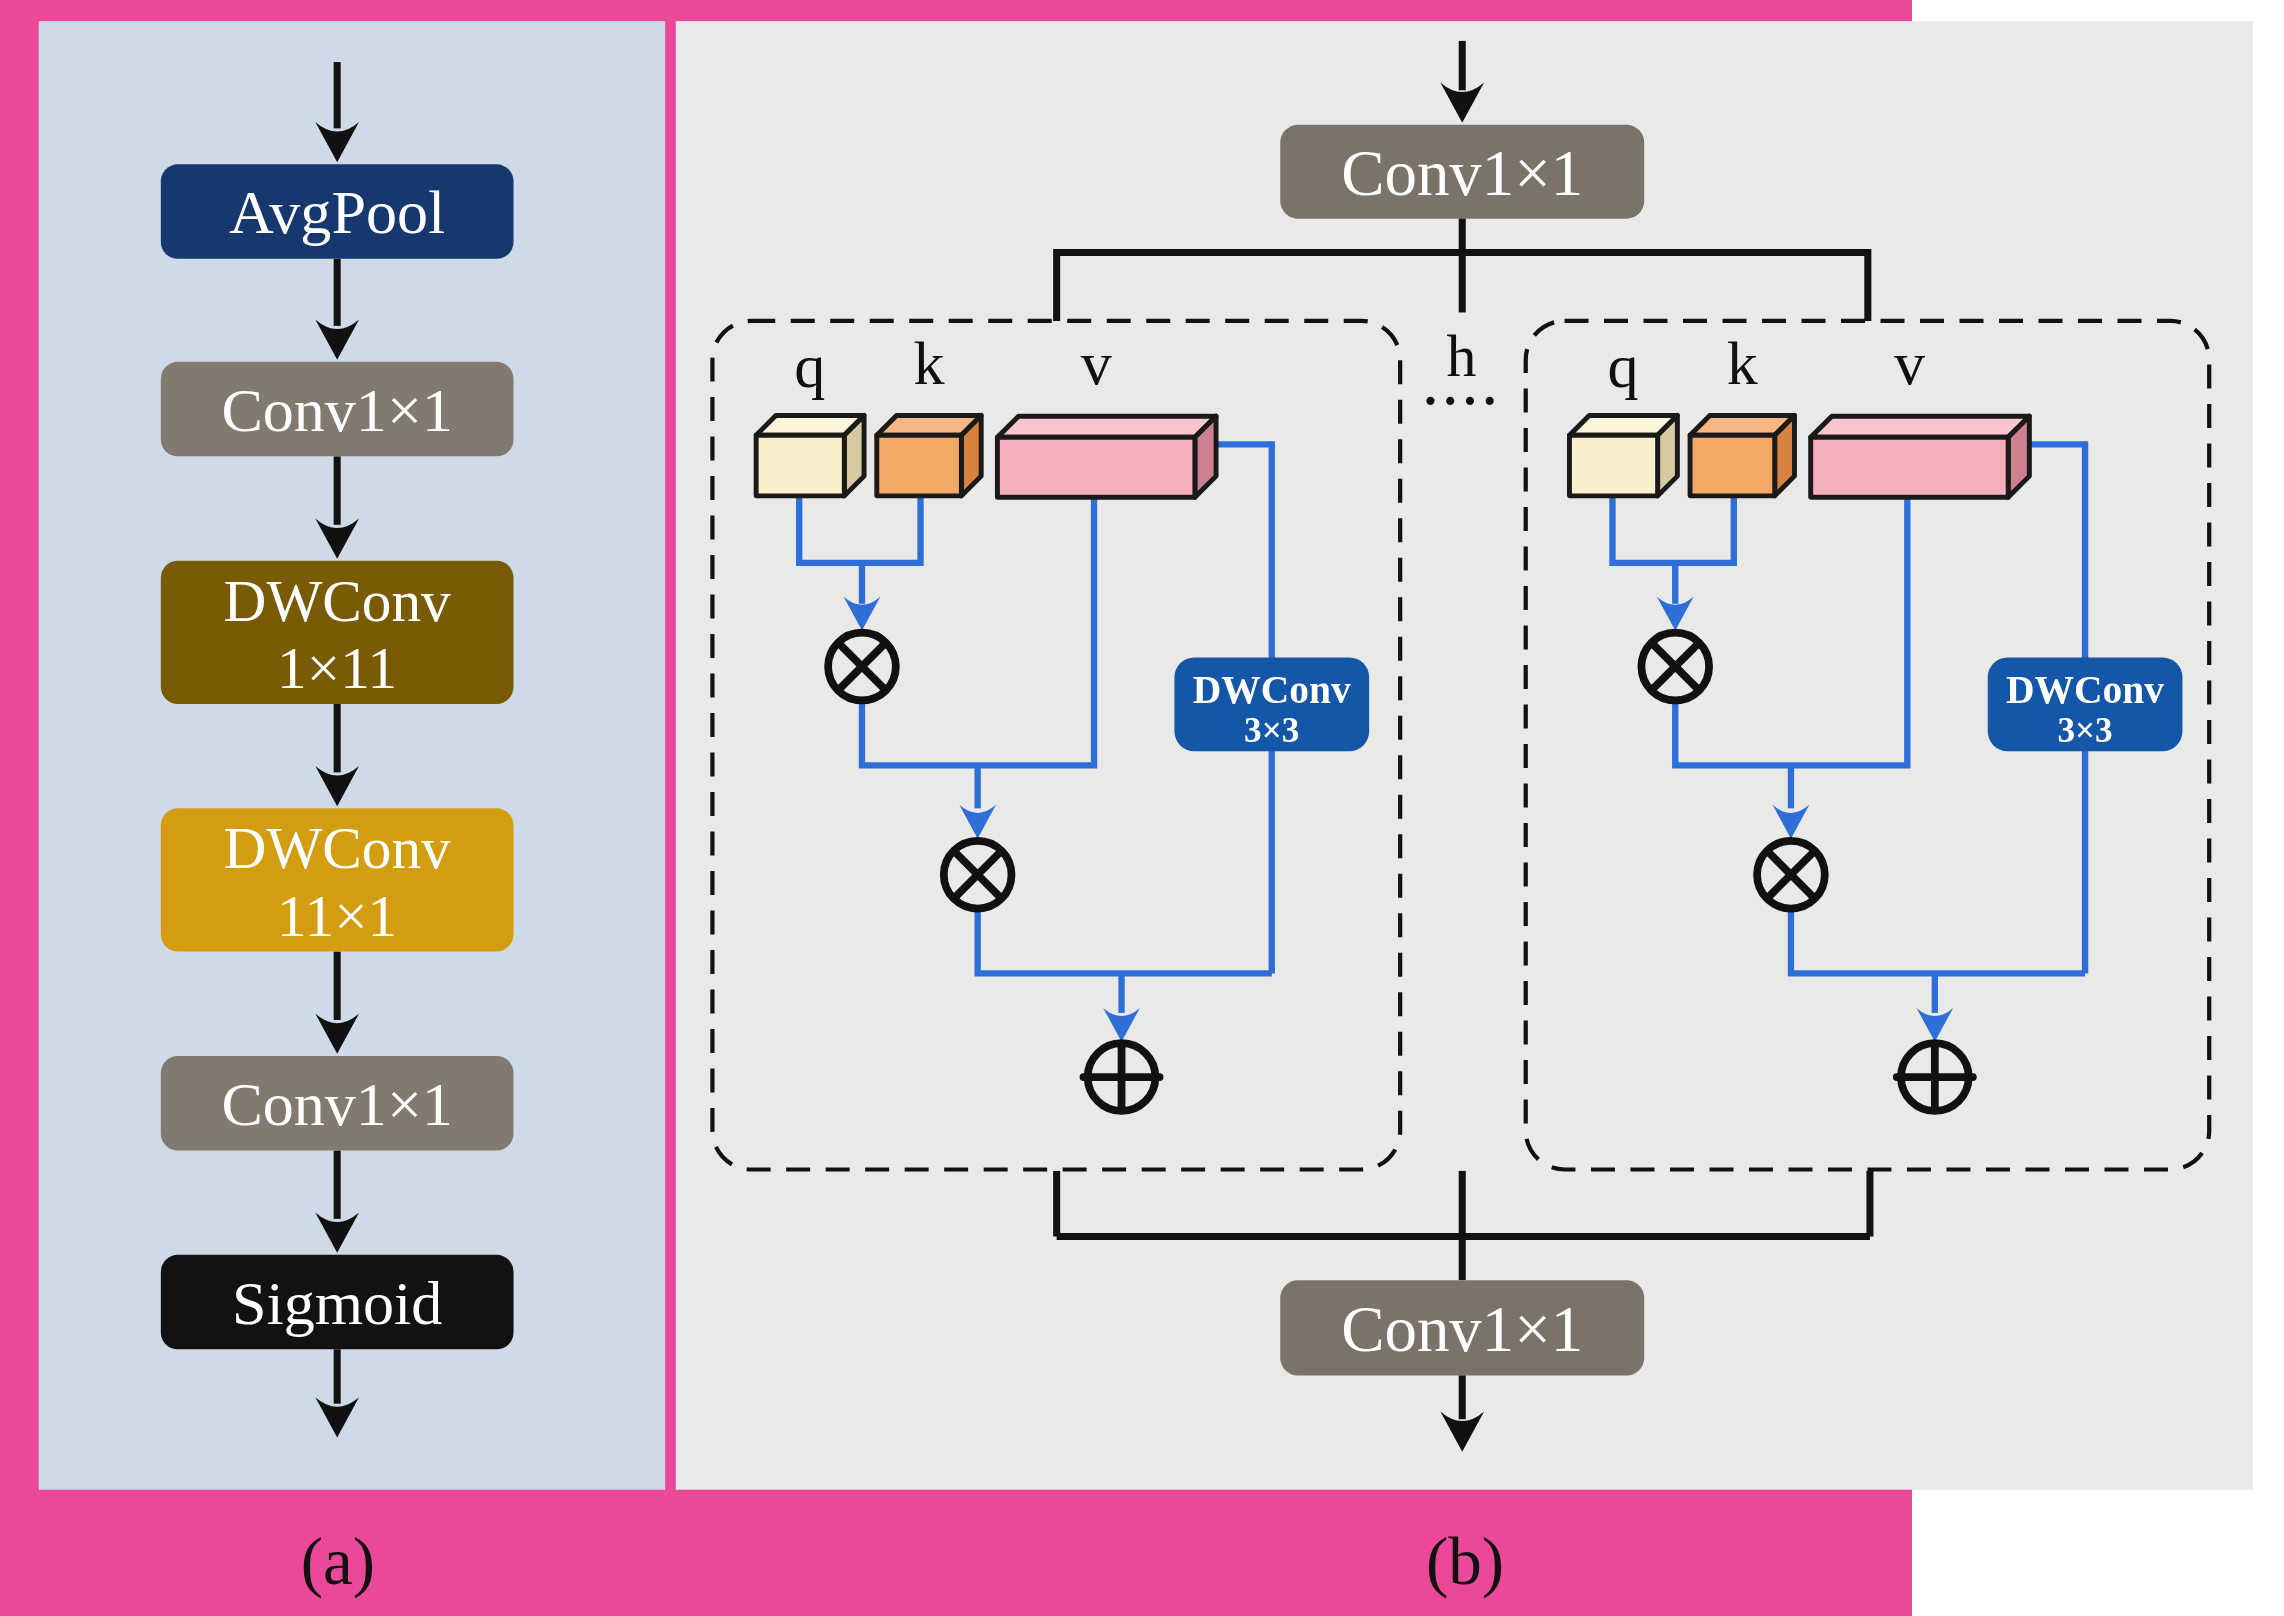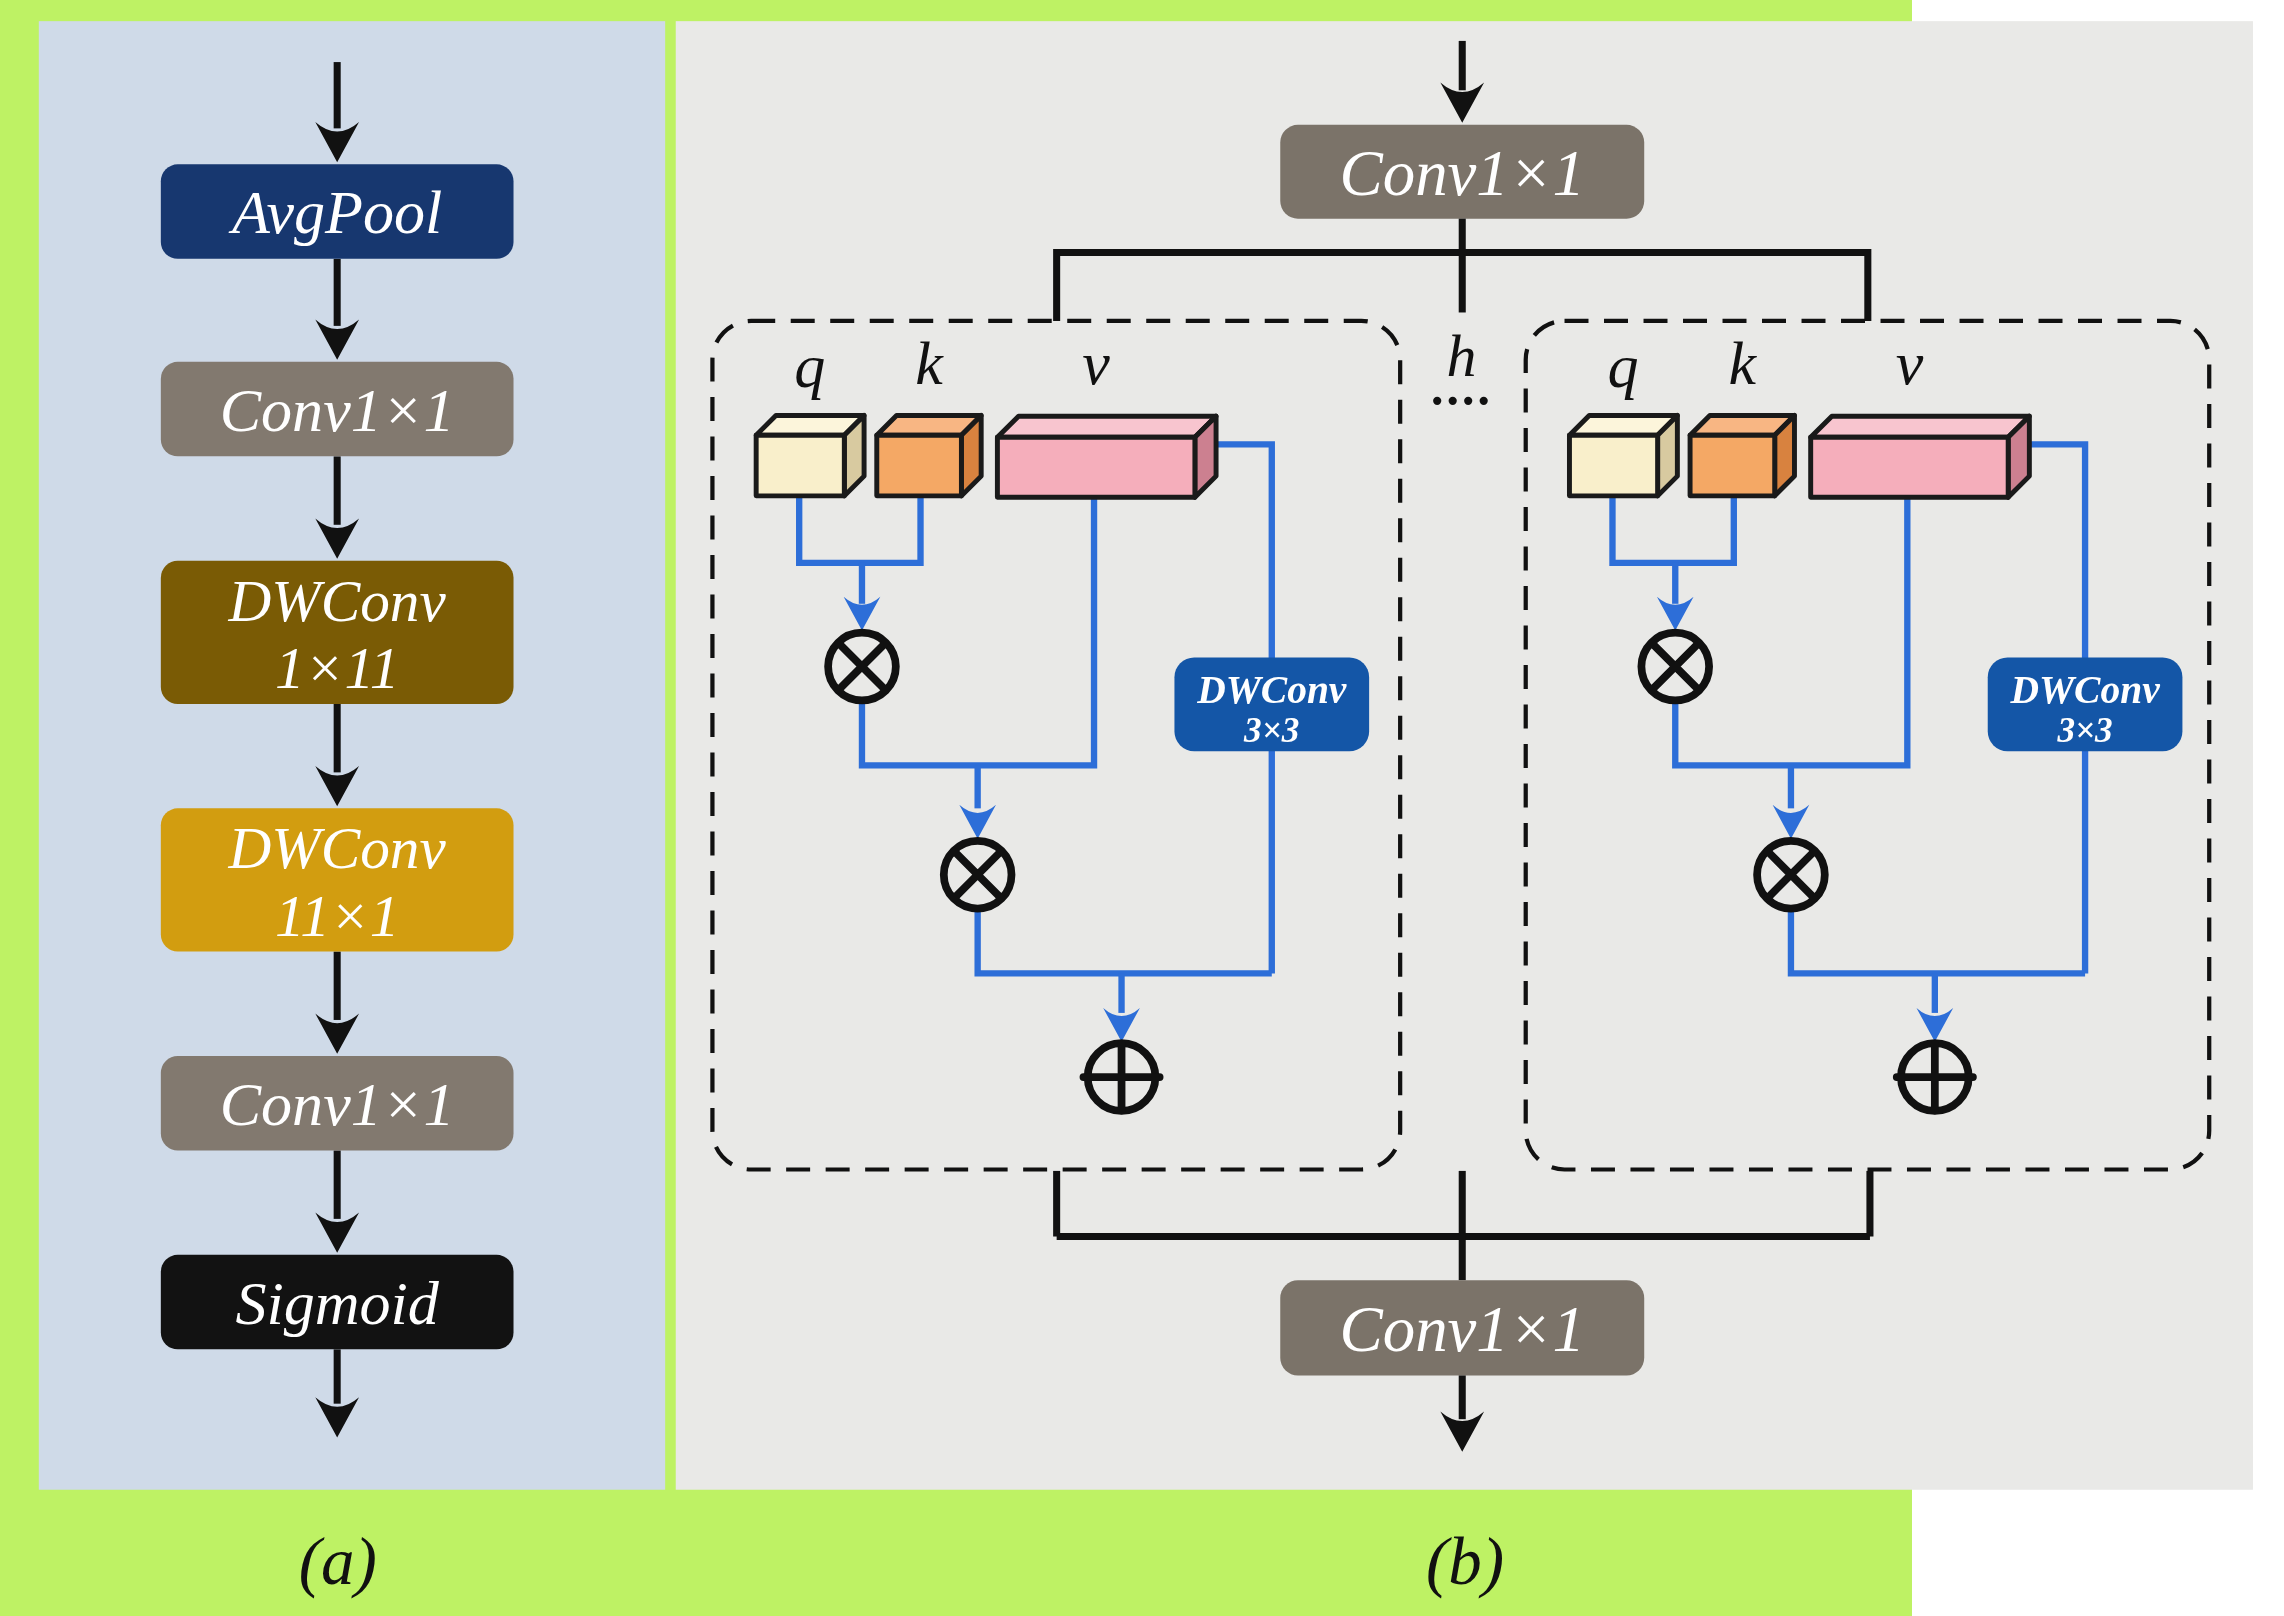--- a/index.html
+++ b/index.html
@@ -1,16 +1,16 @@
 <!DOCTYPE html>
 <html style="font-size:11.3px"><head>
 <meta charset="utf-8">
 <style>
   html,body{margin:0;padding:0;background:#ffffff;}
-  .canvas{position:relative;width:1912px;height:1616px;background:#bef264;font-family:"Liberation Serif","DejaVu Serif",serif;font-style:italic;}
+  .canvas{position:relative;width:1912px;height:1616px;background:#ec4899;font-family:"Liberation Serif","DejaVu Serif",serif;}
   svg{display:block;}
   text{font-family:"Liberation Serif","DejaVu Serif",serif;}
   .blk-line{stroke:#111111;stroke-width:10;fill:none;}
   .blue-line{stroke:#2d6ed8;stroke-width:9;fill:none;}
   .node-circ{stroke:#111111;stroke-width:11;fill:#e9e9e7;}
   .node-glyph{stroke:#111111;stroke-width:11;stroke-linecap:round;fill:none;}
   .cube{stroke:#1a1a1a;stroke-width:7;stroke-linejoin:round;}
   .box-text{fill:#ffffff;text-anchor:middle;}
   .lbl-text{fill:#111111;text-anchor:middle;}
   .dashed-box{stroke:#111111;stroke-width:6;stroke-dasharray:34 22;fill:none;}

